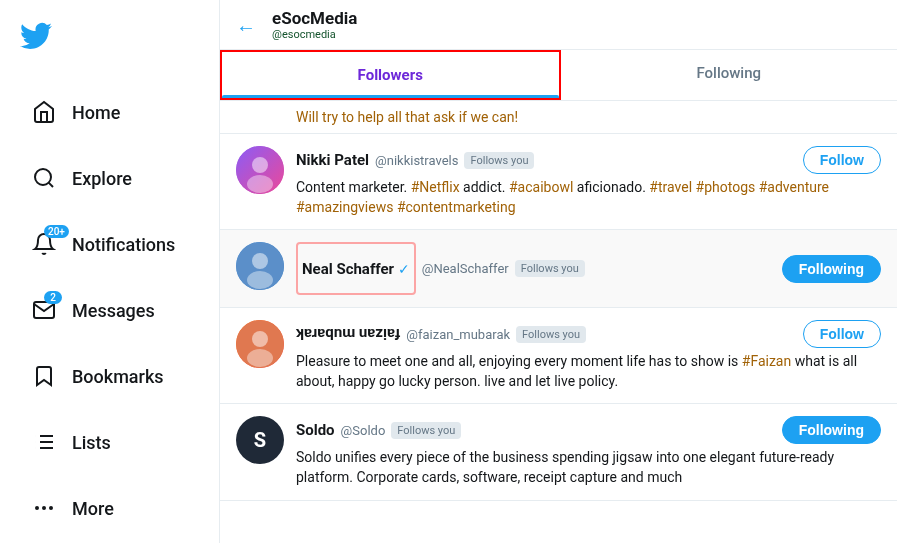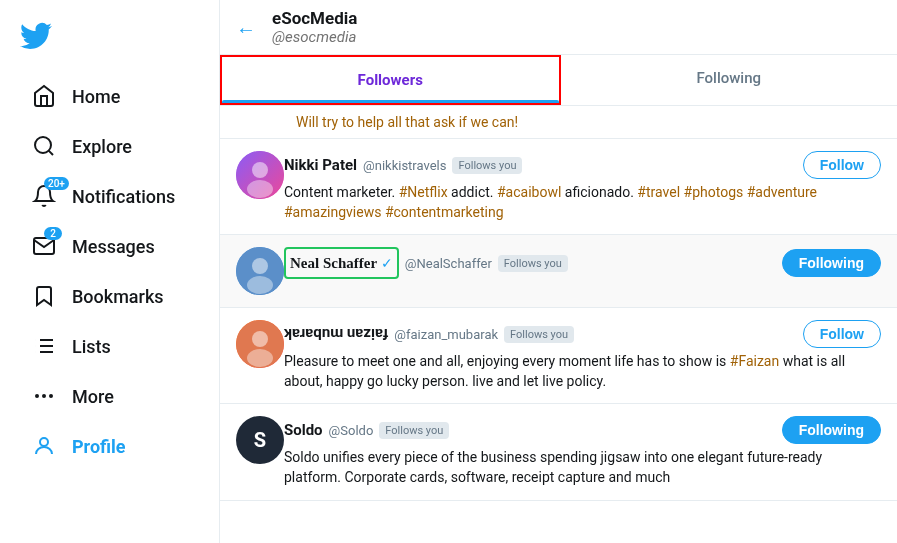--- a/index.html
+++ b/index.html
@@ -6,21 +6,21 @@
     body { font-family: -apple-system, BlinkMacSystemFont, 'Segoe UI', Roboto, sans-serif; background: #fff; display: flex; width: 897px; height: 543px; overflow: hidden; }
 
     
     .sidebar {
       width: 220px;
       min-width: 220px;
       padding: 10px 0;
       border-right: 1px solid #e6ecf0;
       display: flex;
       flex-direction: column;
-      gap: 0;
+      gap: 16px;
     }
     .sidebar-logo {
       padding: 10px 20px 15px 20px;
     }
     .sidebar-logo svg { width: 32px; height: 32px; fill: #1da1f2; }
     .sidebar-item {
       display: flex;
       align-items: center;
       gap: 16px;
       padding: 10px 20px;
@@ -63,21 +63,21 @@
       border-bottom: 1px solid #e6ecf0;
       gap: 16px;
     }
     .back-arrow {
       color: #1da1f2;
       font-size: 20px;
       cursor: pointer;
     }
     .header-user { display: flex; flex-direction: column; }
     .header-name { font-weight: 700; font-size: 17px; color: #14171a; }
-    .header-handle { font-size: 15px; color: #737373; font-style: italic; }
+    .header-handle { font-size: 11px; color: #14532d; }
 
     
     .tabs {
       display: flex;
       border-bottom: 1px solid #e6ecf0;
     }
     .tab {
       flex: 1;
       text-align: center;
       padding: 14px 0;
@@ -105,20 +105,21 @@
     .followers-list {
       flex: 1;
       overflow-y: auto;
     }
 
     .follower-item {
       display: flex;
       align-items: flex-start;
       padding: 12px 16px;
       border-bottom: 1px solid #e6ecf0;
+      gap: 12px;
     }
     .avatar {
       width: 48px;
       height: 48px;
       border-radius: 50%;
       flex-shrink: 0;
       display: flex;
       align-items: center;
       justify-content: center;
       font-weight: 700;
@@ -172,24 +173,23 @@
       flex-shrink: 0;
     }
 
     
     .tab-outline-box {
       border: 2px solid red;
     }
 
     
     .name-outline {
-      border: 2px solid #22c55e;
+      border: 2px solid #fca5a5;
       border-radius: 4px;
-      padding: 5px 4px;
-      font-family: Liberation Serif, serif;
+      padding: 15px 4px;
     }
 
     
     .av-purple { background: linear-gradient(135deg, #8b5cf6, #ec4899); }
 
     
     .flipped { transform: rotate(180deg); display: inline-block; }
   </style>
 </head>
 <body>

